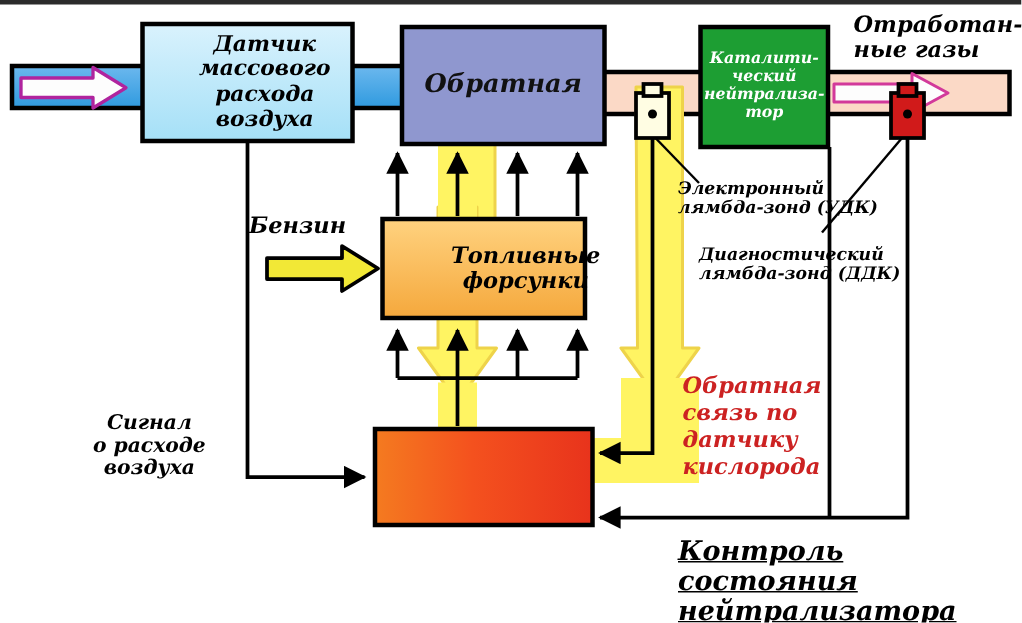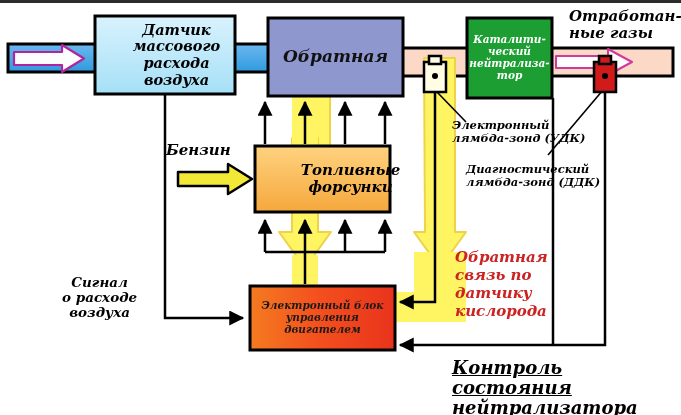--- a/index.html
+++ b/index.html
@@ -159,23 +159,20 @@
   <div class="boxlbl" style="left:268px;top:18px;width:135px;height:78px;font-size:17px;color:#111;">Обратная</div>
 
   <div class="boxlbl white" style="left:467px;top:18px;width:85px;height:80px;font-size:10.5px;">Каталити-
 ческий
 нейтрализа-
 тор</div>
 
   <div class="boxlbl" style="left:255px;top:146px;width:135px;height:66px;font-size:15px;color:#000;margin-left:28px;">Топливные
 форсунки</div>
 
-  <div class="boxlbl" style="left:250px;top:286px;width:145px;height:64px;font-size:10.5px;color:#1a1a1a;">Электронный блок
-управления
-двигателем</div>
 
 
   <div class="lbl" style="left:569px;top:8px;font-size:15px;">Отработан-
 ные газы</div>
 
   <div class="lbl" style="left:166px;top:142px;font-size:15px;">Бензин</div>
 
   <div class="lbl" style="left:62px;top:275px;font-size:13.5px;text-align:center;">Сигнал
 о расходе
 воздуха</div>

